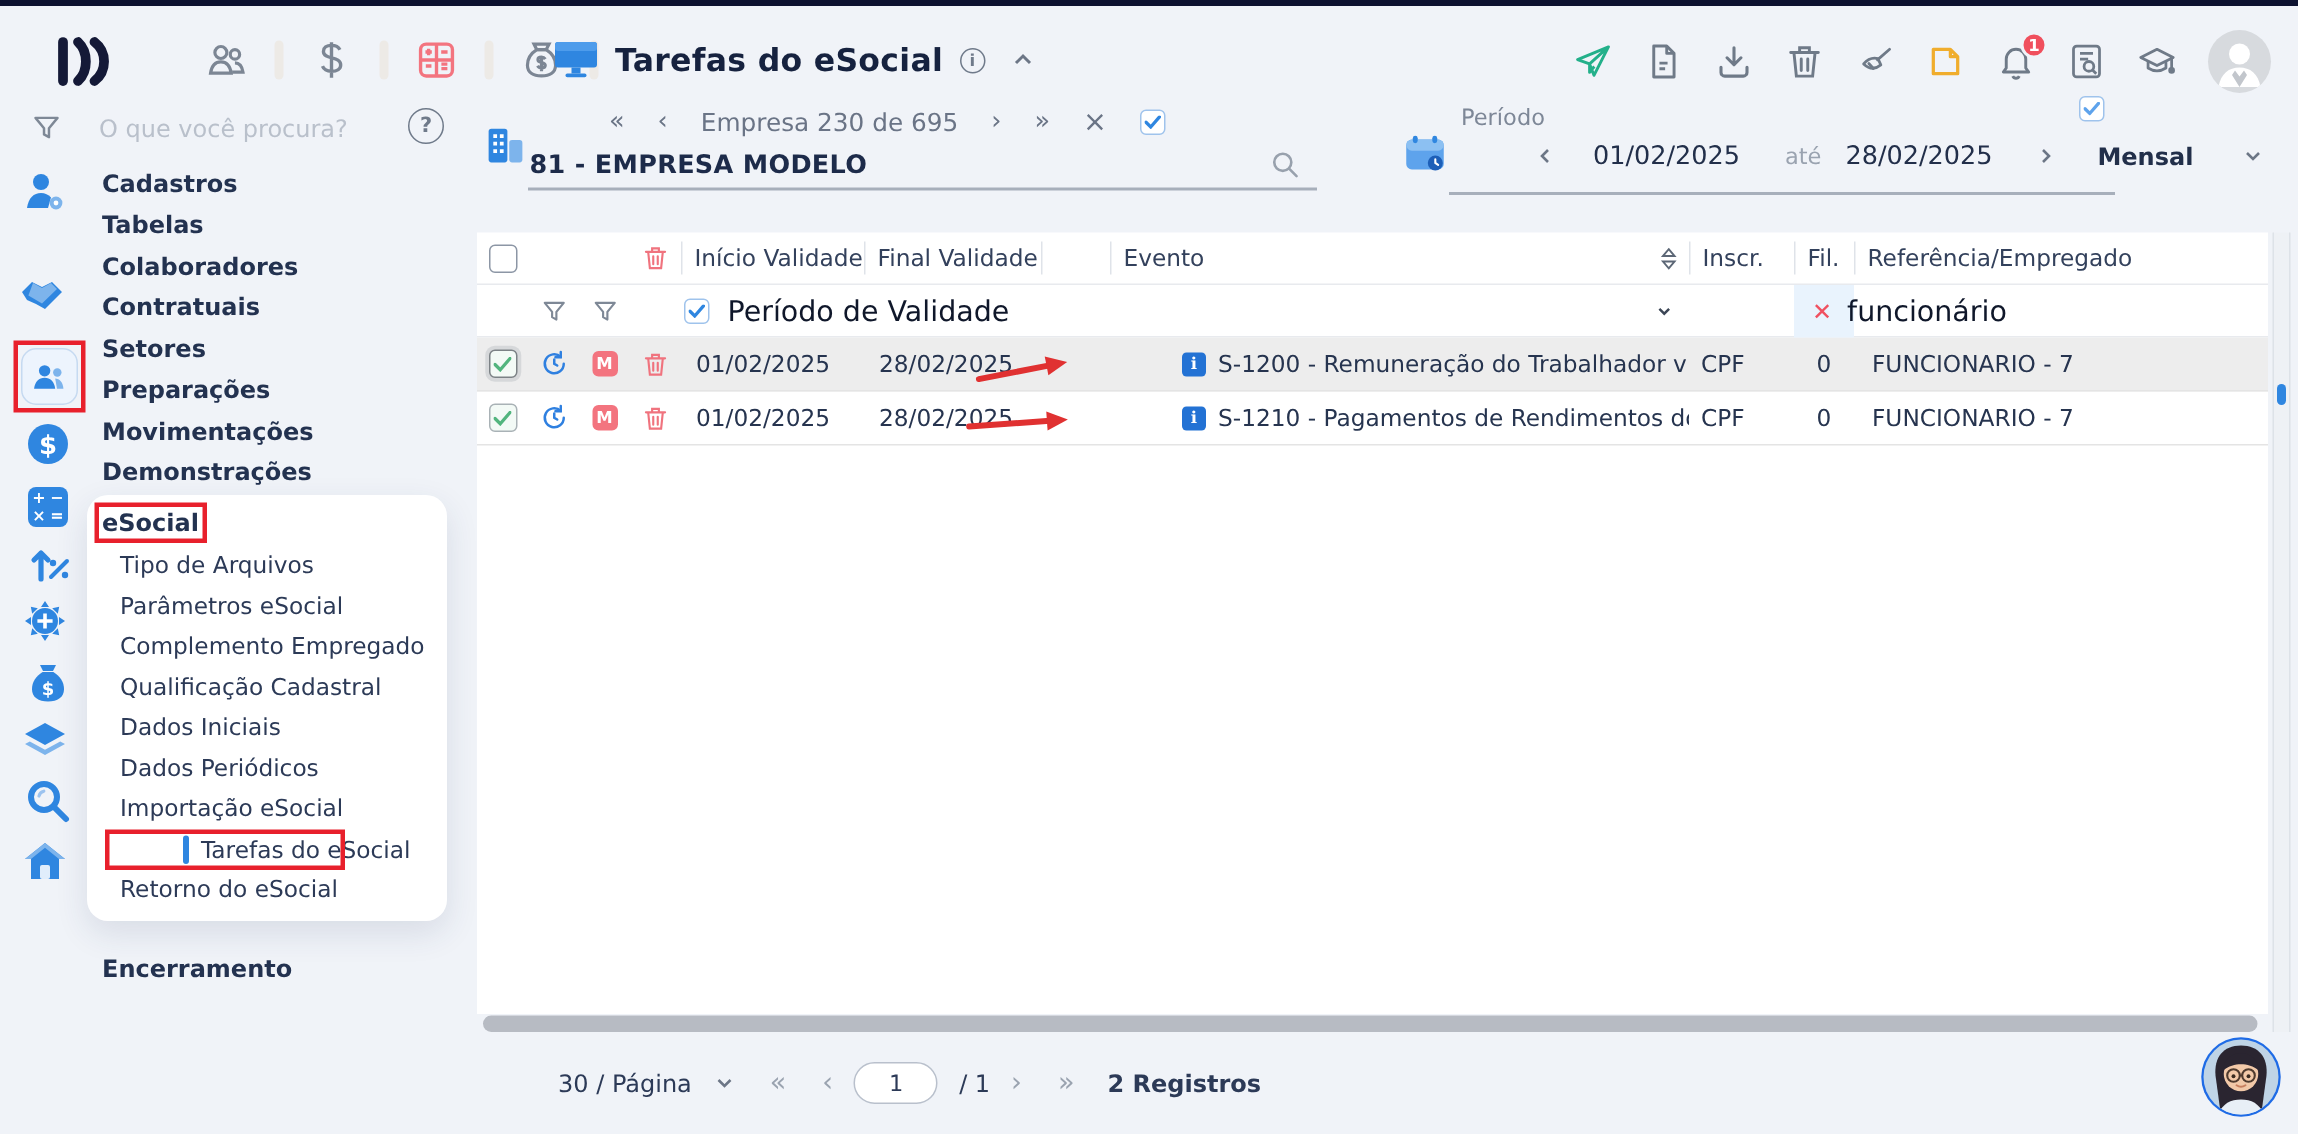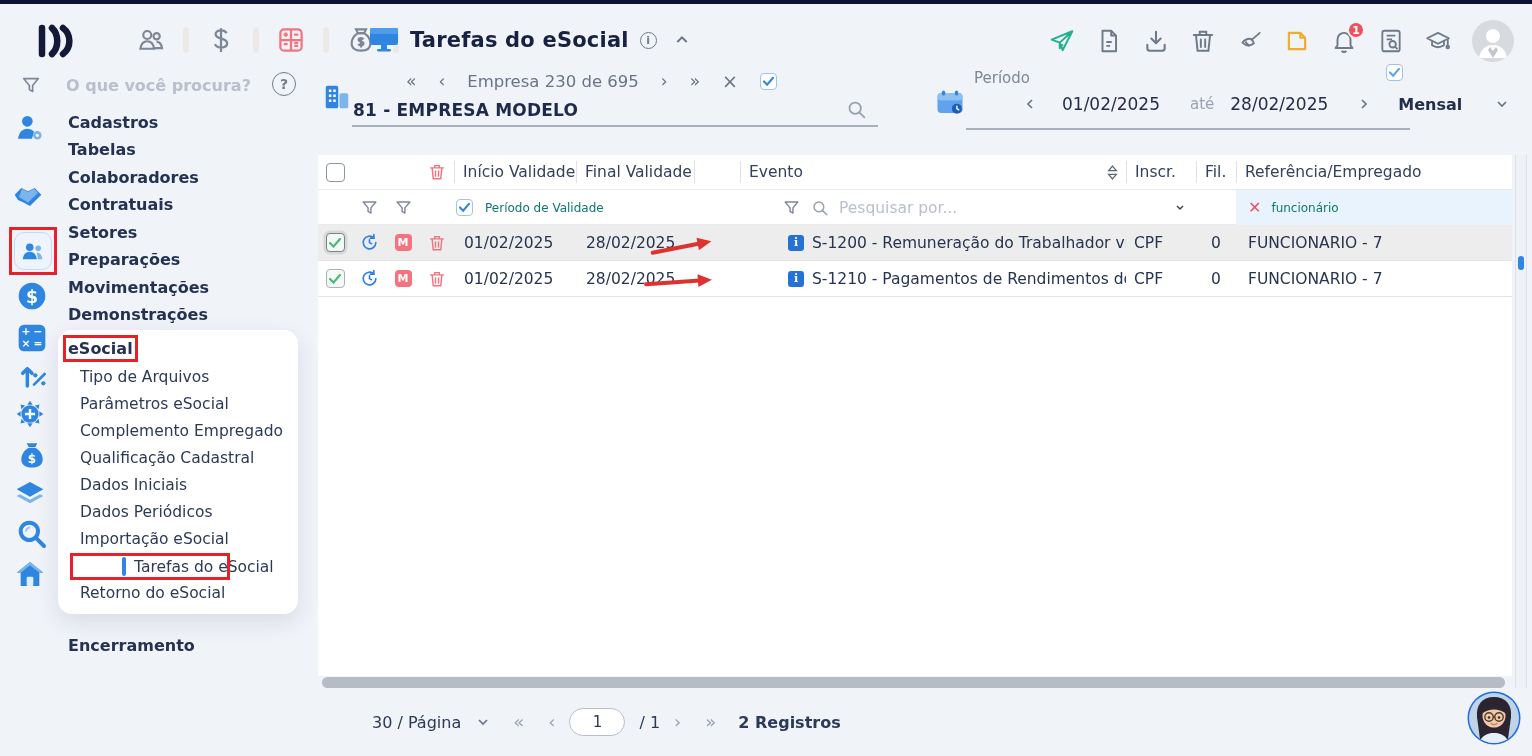--- a/index.html
+++ b/index.html
@@ -26,21 +26,21 @@
   .toolbar { gap:21px; }
   .toolbar .tico { width:26px; height:26px; color:#6f7a88; cursor:pointer; position:relative; }
   .badge-red {
     position:absolute; top:-7px; right:-8px; min-width:18px; height:18px; border-radius:9px;
     background:#f04f5d; color:#fff; font-size:11px; font-weight:bold;
     display:flex; align-items:center; justify-content:center; border:2px solid #f0f3f8;
   }
   .avatar-top { width:42px; height:42px; border-radius:50%; background:#d7dade; overflow:hidden; }
 
   
-  .search-ph { font-size:16px; color:#b9c0cb;font-weight:bold; }
+  .search-ph { font-size:16px; color:#b9c0cb; }
   .help-circle {
     width:24px; height:24px; border:1.8px solid #6f7a8a; border-radius:50%;
     color:#6f7a8a; font-size:14px; font-weight:bold; display:flex; align-items:center; justify-content:center;
   }
   .menu-item { font-size:16px; font-weight:bold; color:#233250; cursor:pointer; white-space:nowrap; }
   .submenu-card {
     left:58px; top:330px; width:240px; height:284px; background:#fff; border-radius:14px;
     box-shadow:0 8px 22px rgba(40,60,100,.12);
   }
   .submenu-item { font-size:15.5px; color:#2c3a57; cursor:pointer; white-space:nowrap; }
@@ -74,21 +74,21 @@
   .thead .hcell { border-left:1px solid #dfe3e9; height:22px; display:flex; align-items:center; padding-left:8px; }
   .tfilter { height:35px; border-bottom:1px solid #e8eaee; }
   .tdata { height:36px; border-bottom:1px solid #e4e4e4; font-size:15.5px; color:#26344f; cursor:pointer; }
   .tdata.sel { background:#ededed; }
   .cell-c { display:flex; justify-content:center; align-items:center; }
   .m-badge { width:17px; height:17px; border-radius:4px; background:#f3747f; color:#fff; font-size:11px; font-weight:bold; display:flex; align-items:center; justify-content:center; cursor:pointer; }
   .i-badge { width:16px; height:16px; border-radius:3px; background:#2372d4; color:#fff; font-size:11px; font-weight:bold; font-family:"DejaVu Serif","Liberation Serif",serif; display:flex; align-items:center; justify-content:center; flex:none; }
   .sync-ico { width:19px; height:19px; color:#2f80e0; cursor:pointer; }
   .trash-ico { width:18px; height:18px; color:#f0737e; cursor:pointer; }
   .funnel-ico { width:19px; height:19px; color:#7e8896; cursor:pointer; }
-  .filter-label { font-size:12px; color:#0f766e; }
+  .filter-label { font-size:19px; color:#0f172a; }
   .search-ph2 { font-size:15.5px; color:#b9c0cb; }
   .ref-filter-cell { background:#e9f3fd; height:35px; display:flex; align-items:center; gap:10px; padding-left:12px; }
   .x-red { color:#f05060; font-size:16px; font-weight:bold; cursor:pointer; line-height:1; }
   .evt-text { white-space:nowrap; overflow:hidden; }
 
   
   #hscroll { left:322px; top:677px; width:1183px; height:11px; border-radius:6px; background:#b7bbc3; cursor:pointer; }
   #vtrack { left:1515px; top:155px; width:12px; height:533px; background:#eef1f5; border-left:1px solid #dde2e8; border-right:1px solid #dde2e8; }
   #vthumb { left:1518px; top:256px; width:6px; height:14px; background:#2f86e0; border-radius:3px; cursor:pointer; }
 
@@ -413,30 +413,20 @@
           </svg>
       </div>
       <div></div>
       <div class="flex" style="grid-column:span 3;gap:12px;padding-left:2px">
         <span class="cb">
           <svg width="11" height="9" viewBox="0 0 12 10">
               <path d="M1 5l3.5 3.5L11 1" stroke="#2f86e0" stroke-width="2.4" fill="none" stroke-linecap="round"></path>
             </svg>
         </span>
         <span class="filter-label">Período de Validade</span>
-      </div>
-      <div class="flex" style="gap:10px">
-        <svg class="funnel-ico" style="margin-left:-6px" viewBox="0 0 24 24" fill="none" stroke="currentColor" stroke-width="1.8" stroke-linejoin="round">
-            <path d="M4 5h16l-6.2 7.5V19l-3.6-2v-4.5z"></path>
-          </svg>
-        <svg width="18" height="18" viewBox="0 0 24 24" fill="none" stroke="#98a1ad" stroke-width="2" stroke-linecap="round">
-            <circle cx="10.5" cy="10.5" r="6.5"></circle>
-            <path d="M15.5 15.5 21 21"></path>
-          </svg>
-        <span class="search-ph2">Pesquisar por...</span>
       </div>
       <div class="flex" style="justify-content:flex-end;padding-right:10px">
         <svg class="chev-sm" viewBox="0 0 24 24" fill="none" stroke="#3c4656" stroke-width="3">
             <path d="M6 9l6 6 6-6"></path>
           </svg>
       </div>
       <div></div>
       <div class="ref-filter-cell">
         <span class="x-red">✕</span>
         <span class="filter-label">funcionário</span>

